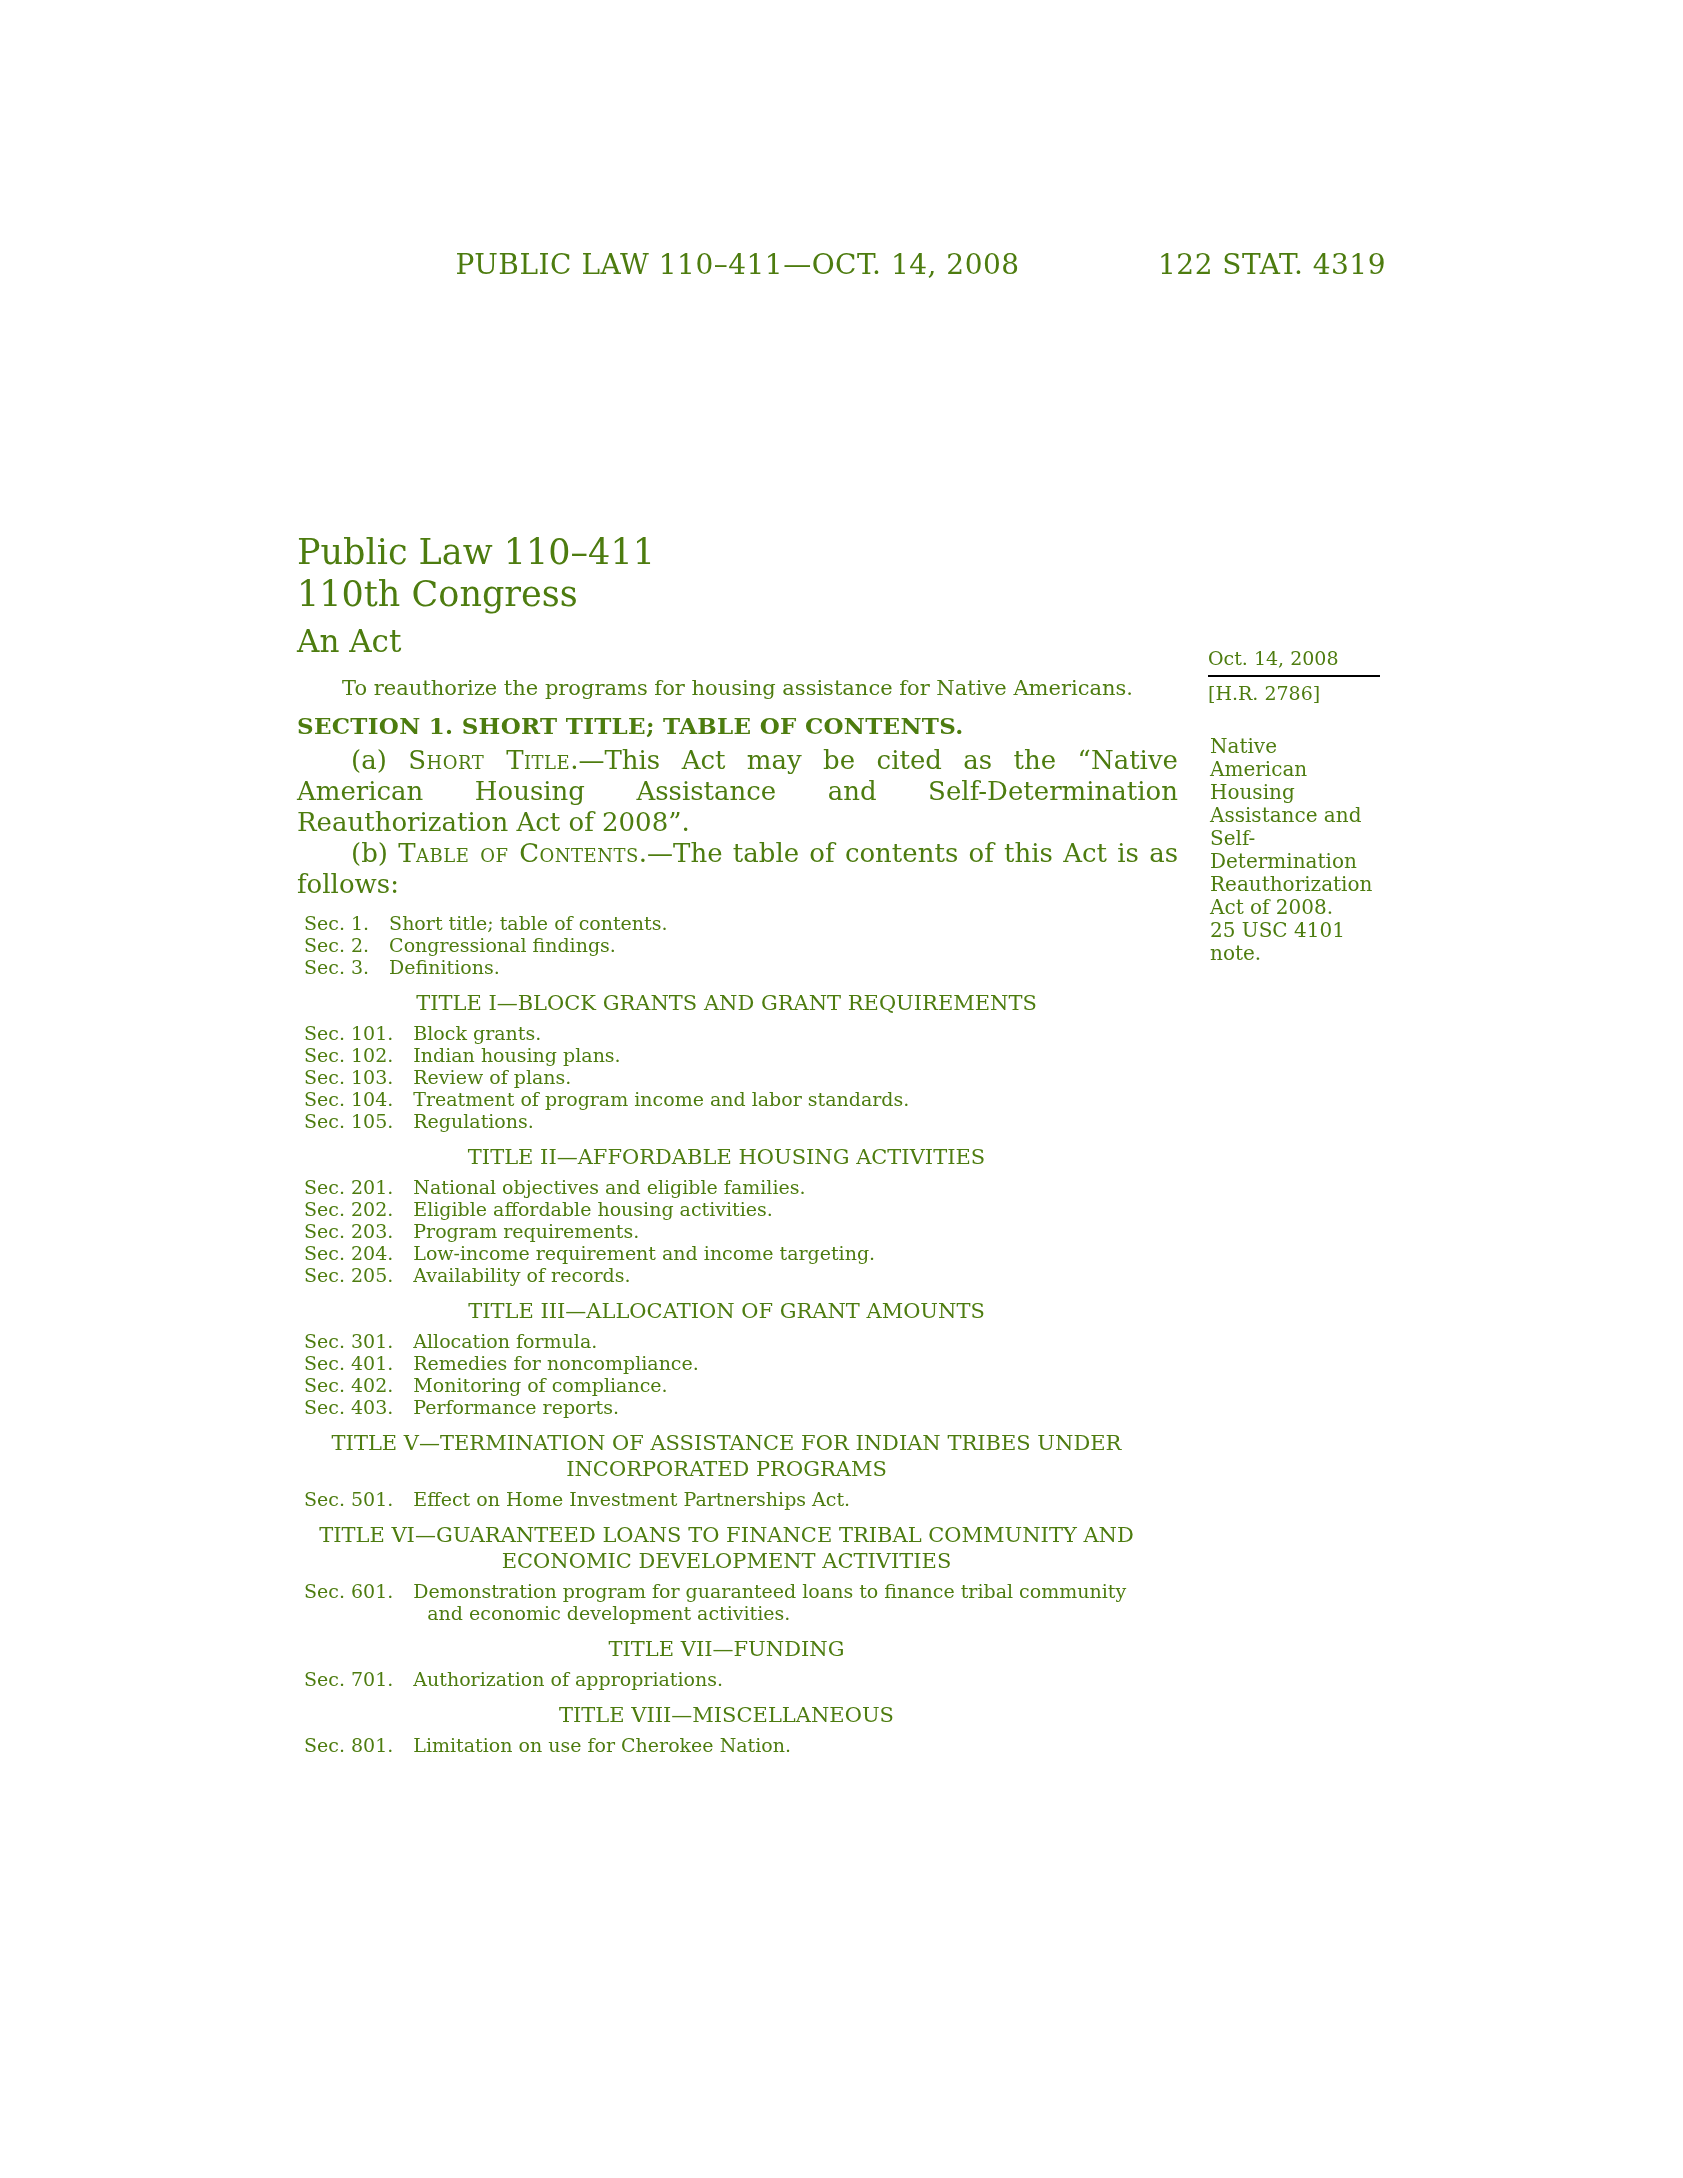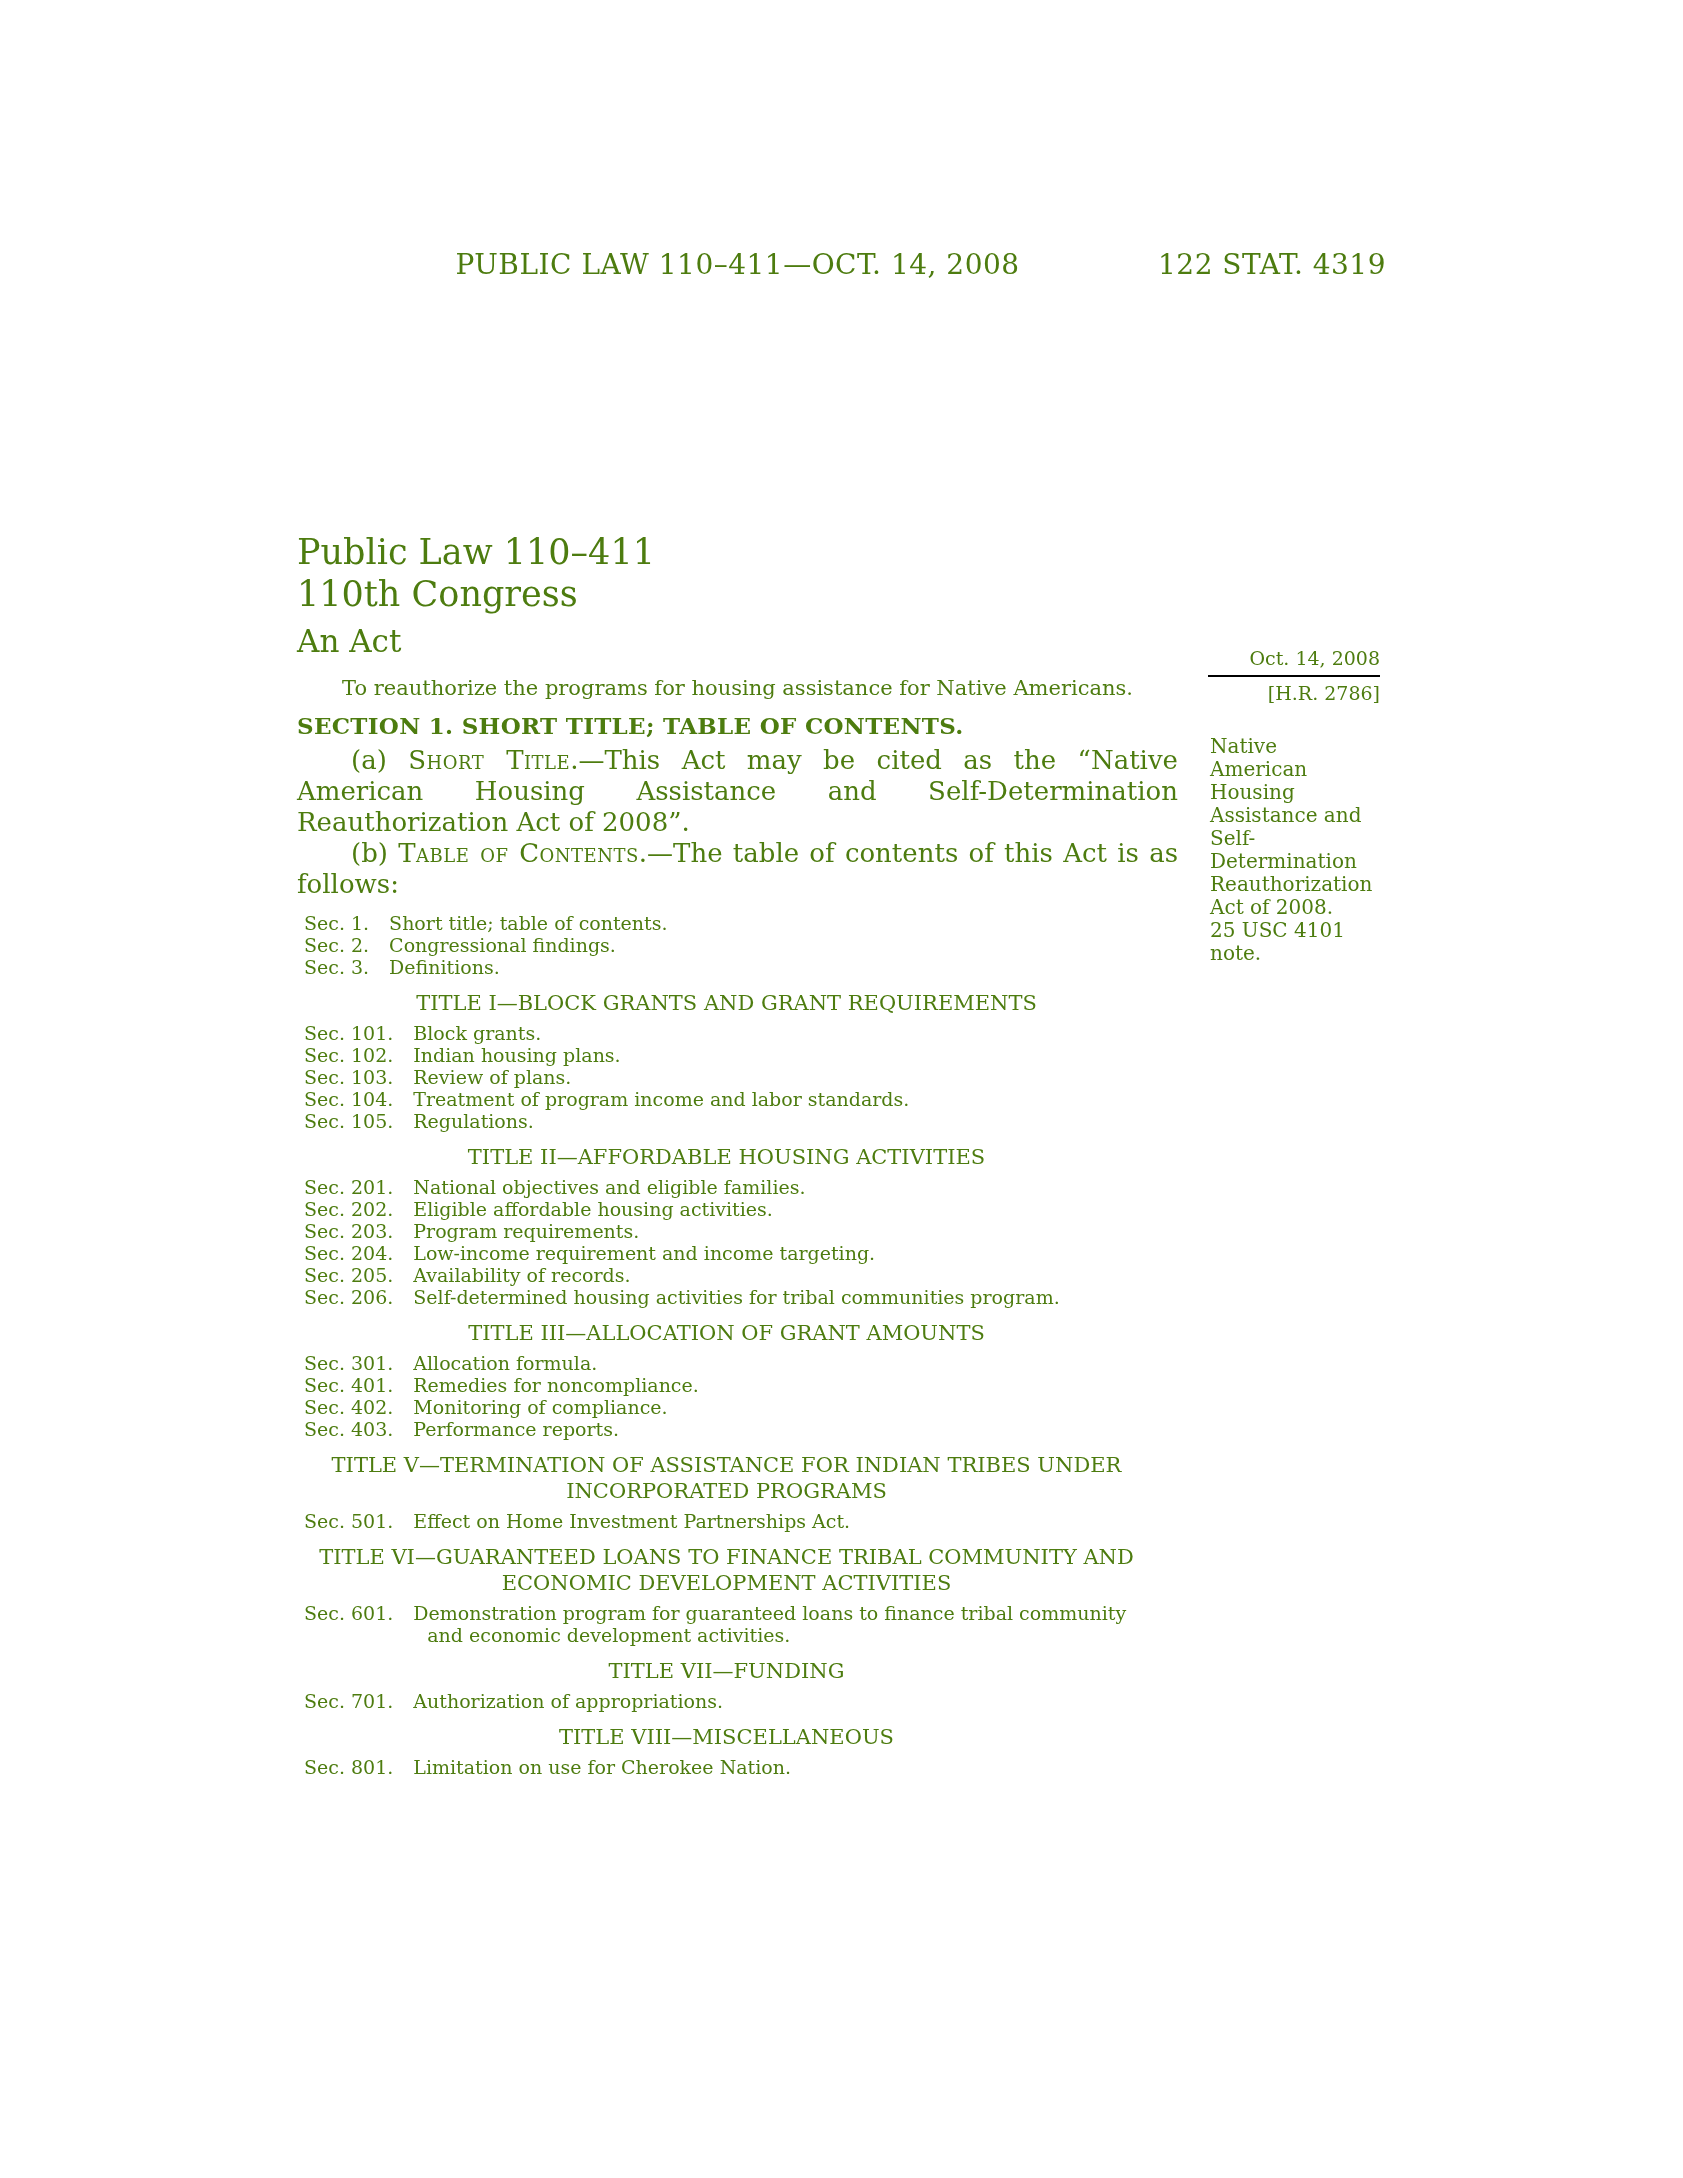--- a/index.html
+++ b/index.html
@@ -101,21 +101,21 @@
     text-align: center;
     max-width: 822px;
     margin: 12px auto 6px auto;
   }
 
   
   .margin-date {
     position: absolute;
     left: 1208px; top: 647px; width: 172px;
     font-size: 19px; line-height: 23px;
-    text-align: right;
+    text-align: left;
   }
   .margin-date .date-line { padding-bottom: 5px; border-bottom: 2px solid #000; }
   .margin-date .bill-line { padding-top: 5px; }
   .margin-act {
     position: absolute;
     left: 1210px; top: 735px; width: 163px;
     font-size: 20px; line-height: 23px;
     text-align: left;
   }
 </style>
@@ -213,24 +213,20 @@
                 <div class="toc-item">
                   <div class="toc-sec">Sec. 204.</div>
                   <div class="toc-text">Low-income requirement and income targeting.</div>
                 </div>
 
                 <div class="toc-item">
                   <div class="toc-sec">Sec. 205.</div>
                   <div class="toc-text">Availability of records.</div>
                 </div>
 
-                <div class="toc-item">
-                  <div class="toc-sec">Sec. 206.</div>
-                  <div class="toc-text">Self-determined housing activities for tribal communities program.</div>
-                </div>
               </div>
           </div>
 
           <div class="toc-group">
             <div class="toc-title">TITLE III—ALLOCATION OF GRANT AMOUNTS</div>
             <div class="toc-table">
 
                 <div class="toc-item">
                   <div class="toc-sec">Sec. 301.</div>
                   <div class="toc-text">Allocation formula.</div>

